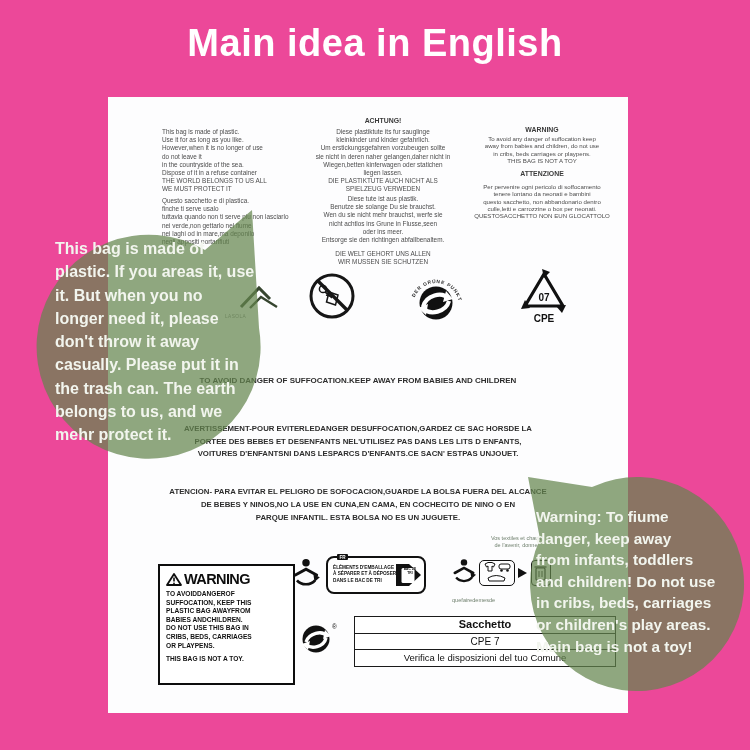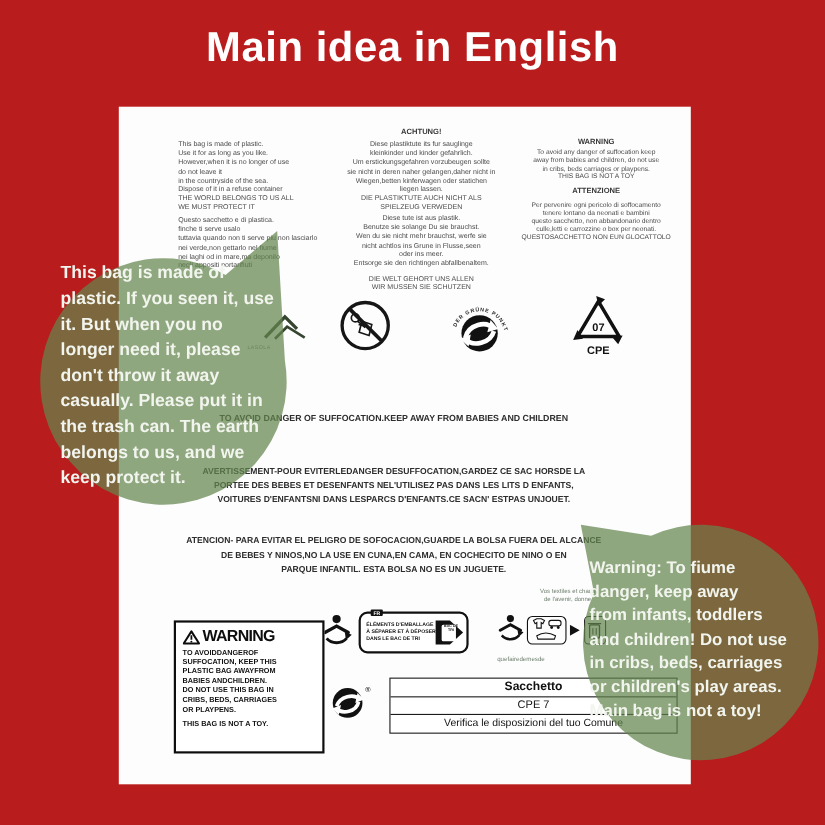--- a/index.html
+++ b/index.html
@@ -1,16 +1,16 @@
 <!DOCTYPE html>
 <html><head>
 <meta charset="utf-8">
 <style>
   html,body{margin:0;padding:0;background:#6b7f99;}
-  #stage{position:relative;width:750px;height:750px;background:#b91c1c;overflow:hidden;
+  #stage{position:relative;width:750px;height:750px;background:#ec4899;overflow:hidden;
          font-family:"Liberation Sans",sans-serif;margin:0 auto;}
   .title{position:absolute;top:22px;left:0;width:750px;text-align:center;color:#ffffff;
          font-size:38px;font-weight:bold;letter-spacing:0.5px;}
   #doc{position:absolute;left:108px;top:97px;width:520px;height:616px;background:#fdfdfe;}
   .blk{position:absolute;}
   .tiny{font-size:6.4px;line-height:8.2px;color:#4c4c4c;}
   .tiny div{white-space:nowrap;}
   .ctr{text-align:center;}
   .head{font-size:6.9px;font-weight:bold;color:#3a3a3a;text-align:center;}
   .col1en{left:54px;top:31px;width:180px;}
@@ -279,28 +279,28 @@
       </div>
 
   </div>
 
   <svg class="bubbles" width="750" height="750" viewBox="0 0 750 750">
     <path d="M205,250 A112,112 0 1 0 259,328 L252,210 Z" fill="#64854e" fill-opacity="0.72"></path>
     <path d="M592,487 A107,107 0 1 1 540,539 L528,477 Z" fill="#64854e" fill-opacity="0.72"></path>
   </svg>
   <div class="btxt bleft">
       <div>This bag is made of</div>
-      <div>plastic. If you seen it, use</div>
+      <div>plastic. If you areas it, use</div>
       <div>it. But when you no</div>
       <div>longer need it, please</div>
       <div>don't throw it away</div>
       <div>casually. Please put it in</div>
       <div>the trash can. The earth</div>
       <div>belongs to us, and we</div>
-      <div>keep protect it.</div>
+      <div>mehr protect it.</div>
     </div>
   <div class="btxt bright">
       <div>Warning: To fiume</div>
       <div>danger, keep away</div>
       <div>from infants, toddlers</div>
       <div>and children! Do not use</div>
       <div>in cribs, beds, carriages</div>
       <div>or children's play areas.</div>
       <div>Main bag is not a toy!</div>
     </div>

